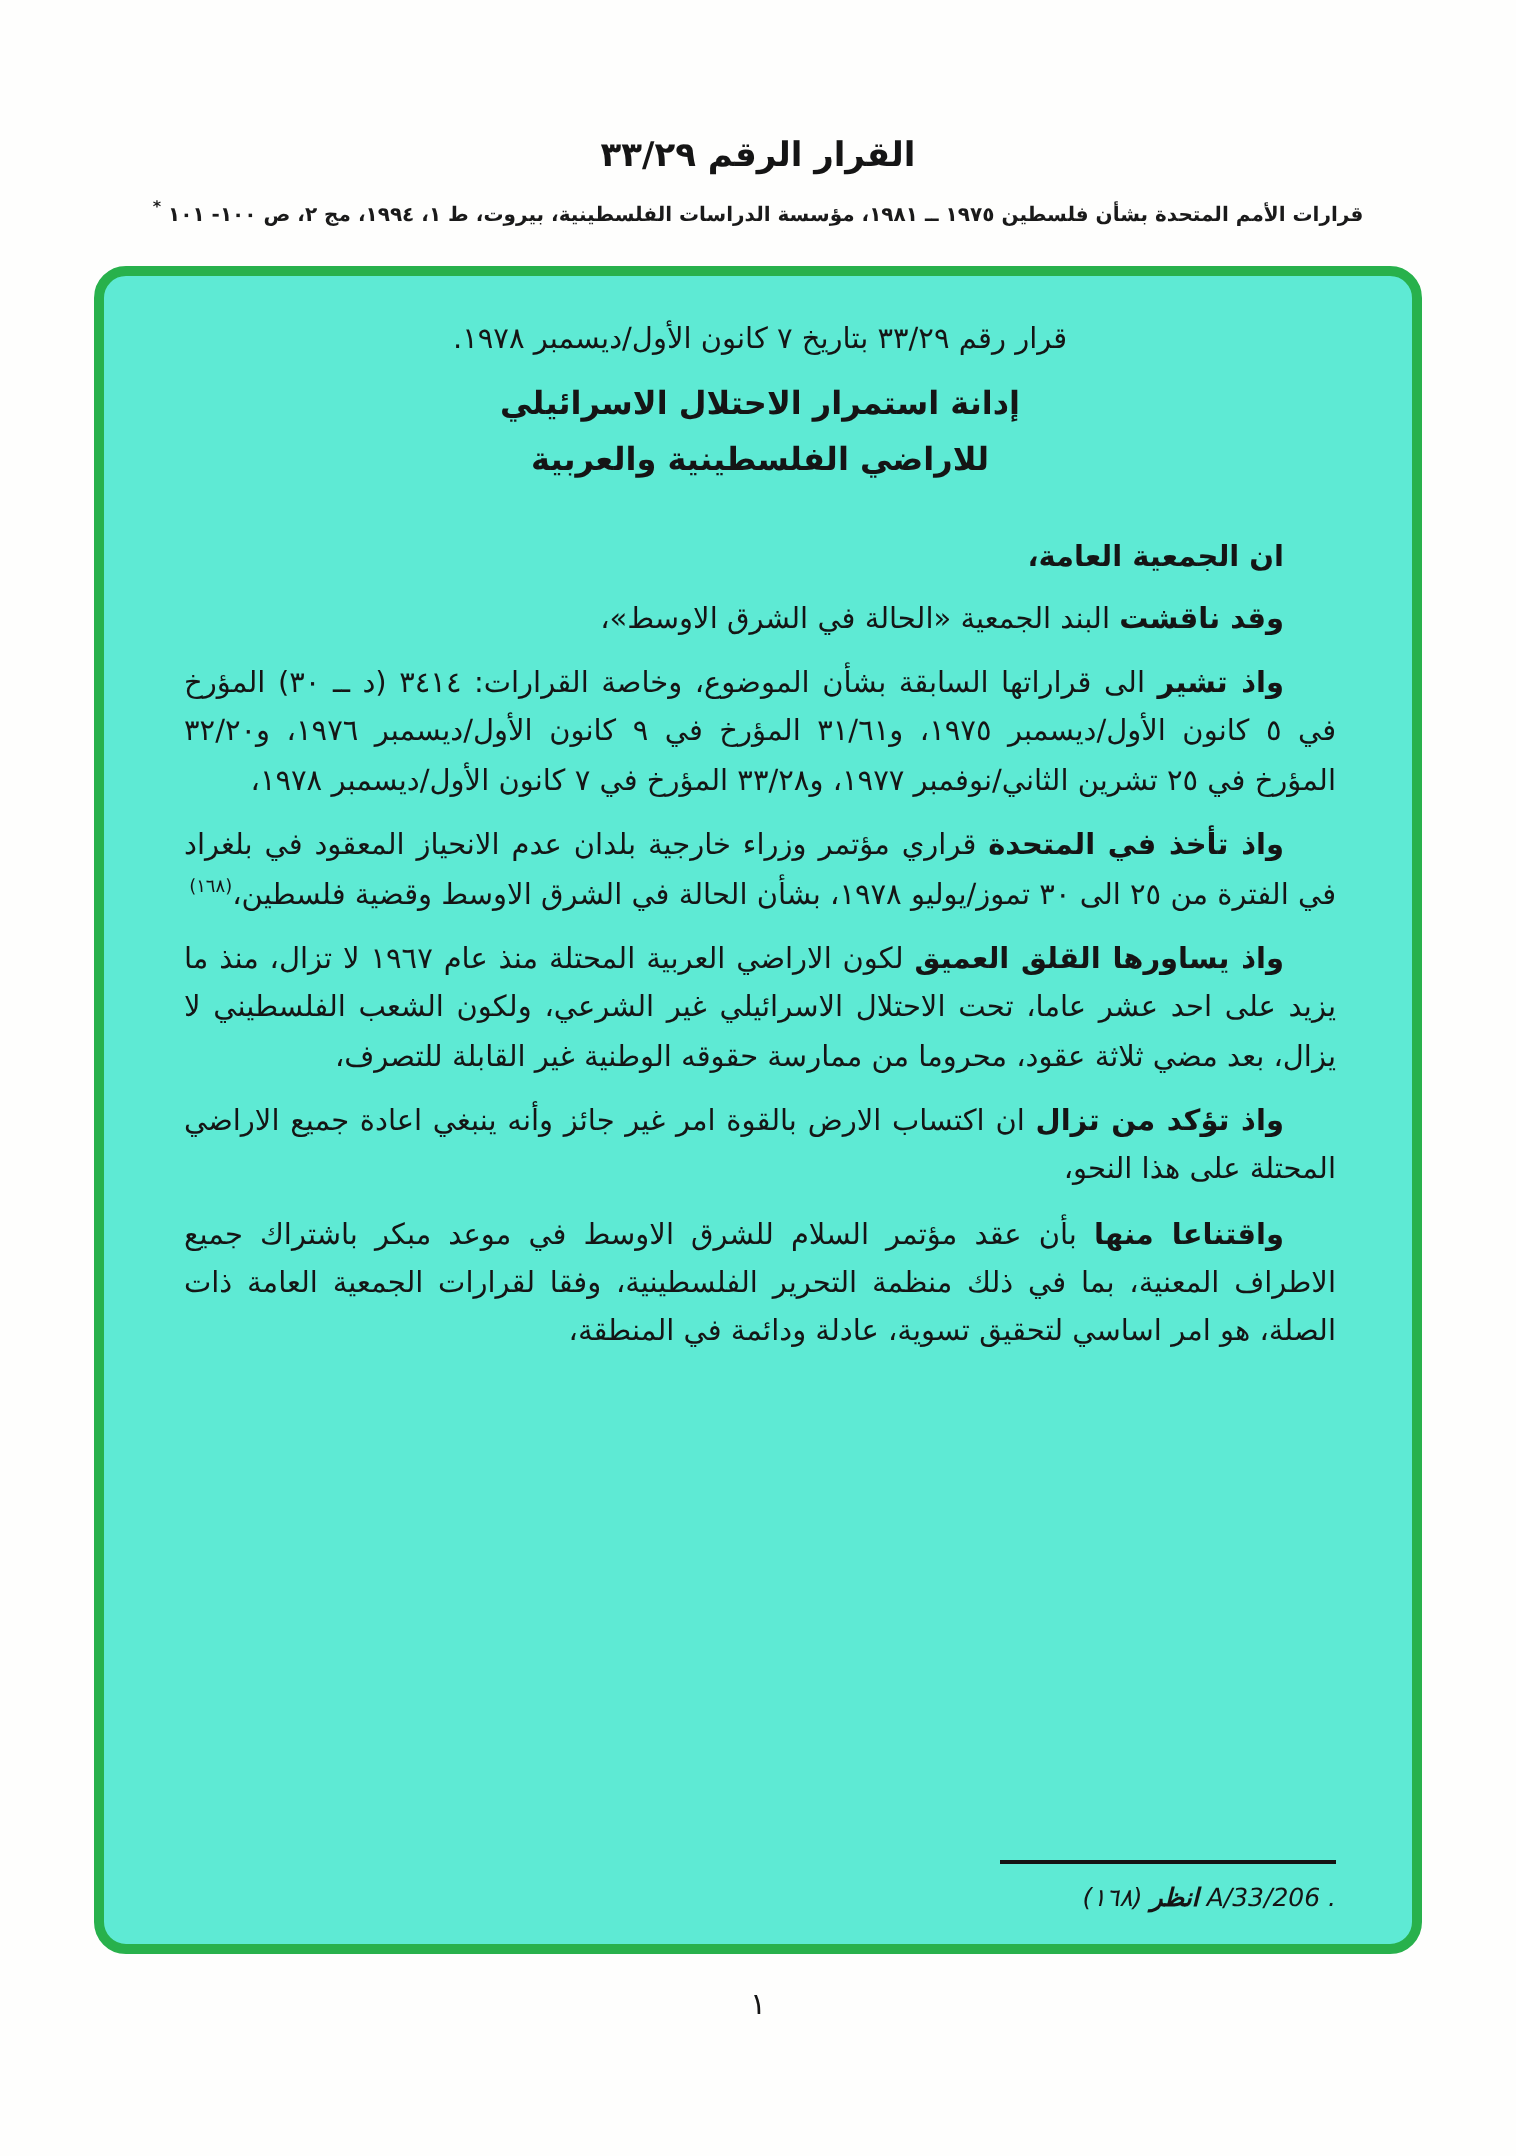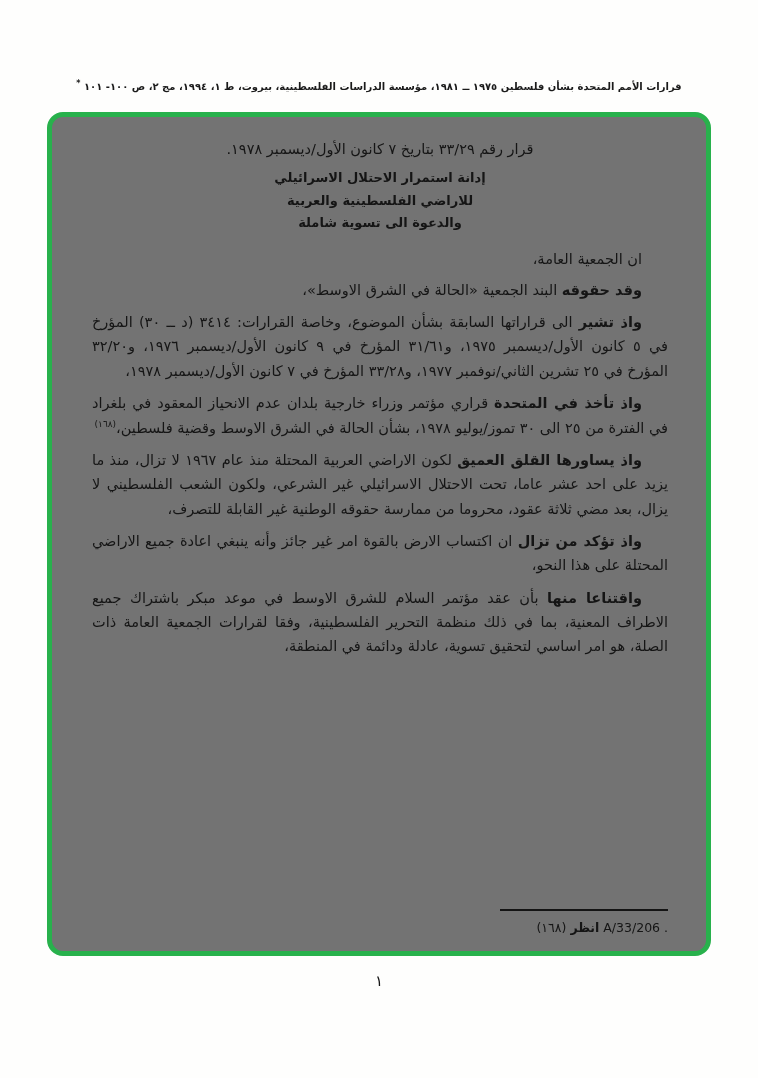--- a/index.html
+++ b/index.html
@@ -23,62 +23,62 @@
   .green-box {
     box-sizing: border-box;
     width: 664px; height: 844px;
     margin: 20px auto 0 auto;
     border: 5px solid #28b14c;
     border-radius: 16px;
     padding: 24px 38px 16px 40px;
     direction: rtl;
     display: flex; flex-direction: column;
     overflow: hidden;
-    background: #737373;
+    background: #5eead4;
   }
   .date-line { text-align: center; font-size: 14.5px; margin: 0 0 10px 0; }
-  .res-heading { text-align: center; font-weight: bold; font-size: 13px; line-height: 1.72; margin: 0 0 13px 0; }
-  .opening { font-weight: normal; font-size: 14.5px; margin: 0 0 6px 0; text-indent: 26px; line-height: 1.68; }
+  .res-heading { text-align: center; font-weight: bold; font-size: 16px; line-height: 1.72; margin: 0 0 13px 0; }
+  .opening { font-weight: bold; font-size: 14.5px; margin: 11px 0 6px 0; text-indent: 26px; line-height: 1.68; }
   .para {
     font-size: 14.5px; line-height: 1.68;
     text-align: justify; text-indent: 26px;
     margin: 0 0 8px 0;
   }
   .para .lead { font-weight: bold; }
   .fn-sup { font-size: 9px; vertical-align: super; }
 
-  .footnote { margin-top: auto; }
+  .footnote { margin-top: auto; font-style: italic; }
   .fn-rule { width: 168px; border-top: 2px solid #141414; margin-bottom: 9px; }
   .fn-text { direction: ltr; text-align: right; font-size: 12.5px; padding-left: 2px; }
   .fn-text .fn-label { font-weight: bold; }
 
   .page-number { text-align: center; font-size: 15px; margin-top: 16px; }
 </style>
 </head>
 <body>
 
 <div class="page">
 
   <div class="doc-header">
+    <div class="doc-title">القرار الرقم ٣٣/٢٩</div>
     <div class="doc-source"><span>قرارات الأمم المتحدة بشأن فلسطين ١٩٧٥ ــ ١٩٨١، مؤسسة الدراسات الفلسطينية، بيروت، ط ١، ١٩٩٤، مج ٢، ص ١٠٠- ١٠١</span> <span class="sup-star">*</span></div>
   </div>
 
   <div class="green-box">
 
     <div class="date-line">قرار رقم ٣٣/٢٩ بتاريخ ٧ كانون الأول/ديسمبر ١٩٧٨.</div>
 
     <div class="res-heading">
       <div>إدانة استمرار الاحتلال الاسرائيلي</div>
       <div>للاراضي الفلسطينية والعربية</div>
-      <div>والدعوة الى تسوية شاملة</div>
     </div>
 
     <div class="opening">ان الجمعية العامة،</div>
 
-    <div class="para"><span class="lead">وقد حقوقه</span><span> البند الجمعية «الحالة في الشرق الاوسط»،</span><span class="fn-sup"></span></div>
+    <div class="para"><span class="lead">وقد ناقشت</span><span> البند الجمعية «الحالة في الشرق الاوسط»،</span><span class="fn-sup"></span></div>
 
     <div class="para"><span class="lead">واذ تشير</span><span> الى قراراتها السابقة بشأن الموضوع، وخاصة القرارات: ٣٤١٤ (د ــ ٣٠) المؤرخ في ٥ كانون الأول/ديسمبر ١٩٧٥، و٣١/٦١ المؤرخ في ٩ كانون الأول/ديسمبر ١٩٧٦، و٣٢/٢٠ المؤرخ في ٢٥ تشرين الثاني/نوفمبر ١٩٧٧، و٣٣/٢٨ المؤرخ في ٧ كانون الأول/ديسمبر ١٩٧٨،</span><span class="fn-sup"></span></div>
 
     <div class="para"><span class="lead">واذ تأخذ في المتحدة</span><span> قراري مؤتمر وزراء خارجية بلدان عدم الانحياز المعقود في بلغراد في الفترة من ٢٥ الى ٣٠ تموز/يوليو ١٩٧٨، بشأن الحالة في الشرق الاوسط وقضية فلسطين،</span><span class="fn-sup">(١٦٨)</span></div>
 
     <div class="para"><span class="lead">واذ يساورها القلق العميق</span><span> لكون الاراضي العربية المحتلة منذ عام ١٩٦٧ لا تزال، منذ ما يزيد على احد عشر عاما، تحت الاحتلال الاسرائيلي غير الشرعي، ولكون الشعب الفلسطيني لا يزال، بعد مضي ثلاثة عقود، محروما من ممارسة حقوقه الوطنية غير القابلة للتصرف،</span><span class="fn-sup"></span></div>
 
     <div class="para"><span class="lead">واذ تؤكد من تزال</span><span> ان اكتساب الارض بالقوة امر غير جائز وأنه ينبغي اعادة جميع الاراضي المحتلة على هذا النحو،</span><span class="fn-sup"></span></div>
 
 

